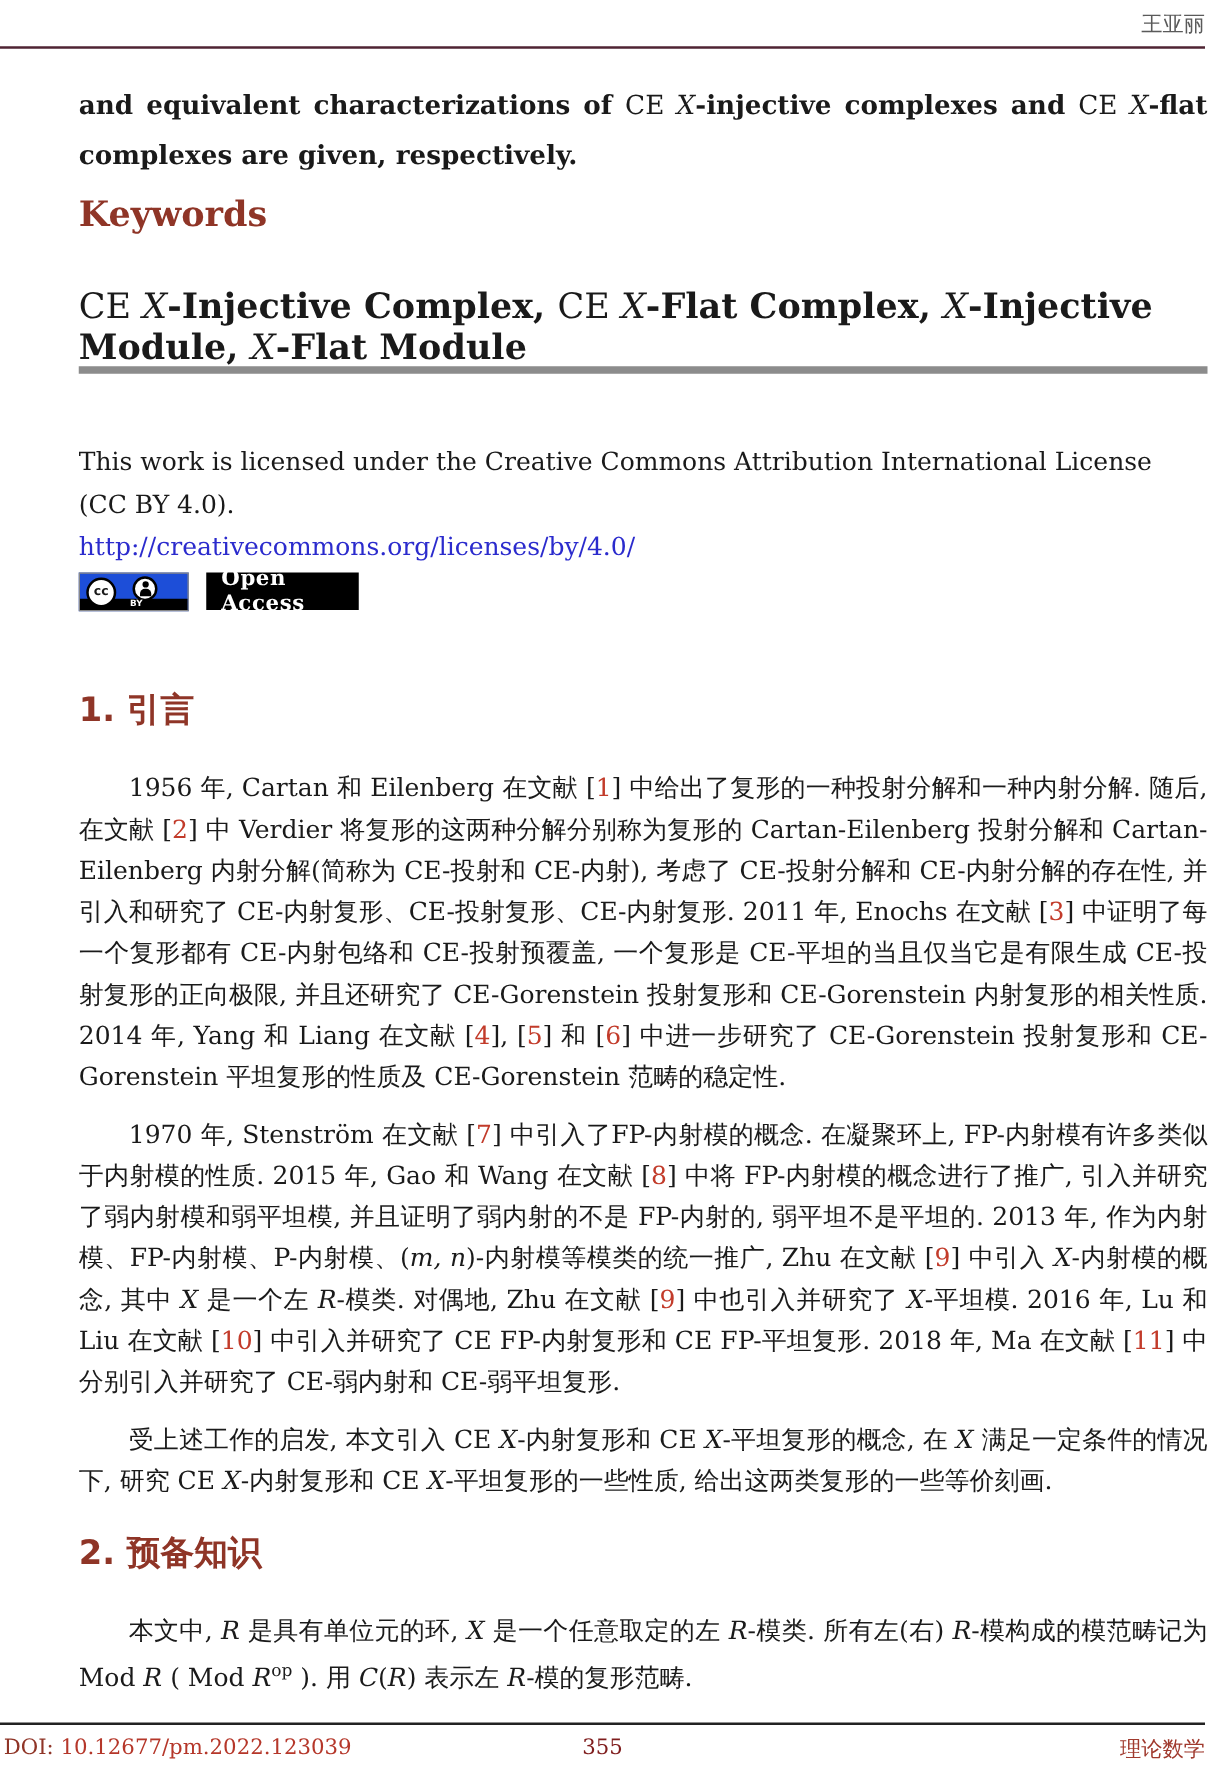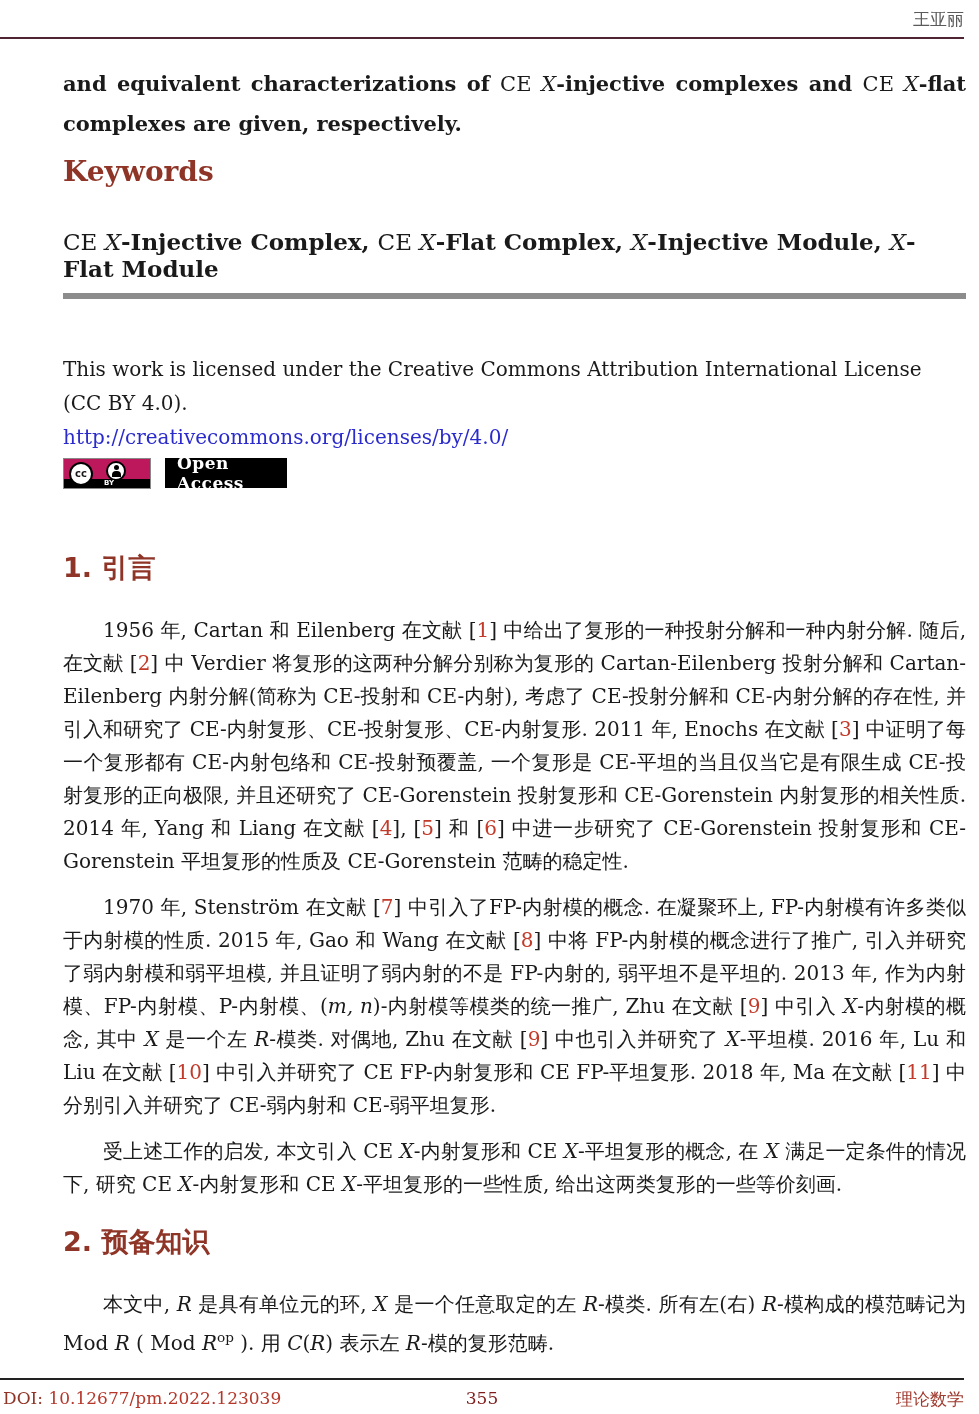--- a/index.html
+++ b/index.html
@@ -13,27 +13,27 @@
   }
   html,body{margin:0;padding:0;background:#ffffff;}
   .page{
     position:relative;width:979px;height:1414px;margin:0 auto;background:#fff;
     font-family:"DejaVu Serif","Liberation Serif",serif;color:#1a1a1a;overflow:hidden;
   }
   .author{position:absolute;top:8px;right:15px;font-size:17px;color:#5a5a5a;}
   .header-rule{position:absolute;top:37px;left:0;width:964px;height:2px;background:var(--rule);}
   .abstract{position:absolute;top:64px;left:63px;width:903px;font-size:21px;line-height:40px;font-weight:bold;text-align:justify;}
   .kw-heading{position:absolute;top:155px;left:63px;font-size:28px;font-weight:bold;color:var(--accent);}
-  .kw-line{position:absolute;top:228px;left:63px;width:903px;font-size:23px;font-weight:bold;}
+  .kw-line{position:absolute;top:228px;left:63px;width:903px;font-size:28px;font-weight:bold;}
   .gray-rule{position:absolute;top:293px;left:63px;width:903px;height:6px;background:var(--grayrule);}
   .copyright{position:absolute;top:352px;left:63px;width:903px;font-size:20px;line-height:34px;}
   .copyright p{margin:0;}
   .link{color:var(--link);text-decoration:none;cursor:pointer;}
   .badges{position:absolute;top:458px;left:63px;display:flex;gap:14px;align-items:flex-start;}
-  .cc-badge{width:88px;height:31px;background:#be185d;position:relative;border:1px solid #888;box-sizing:border-box;}
+  .cc-badge{width:88px;height:31px;background:#1d4ed8;position:relative;border:1px solid #888;box-sizing:border-box;}
   .cc-strip{position:absolute;bottom:0;left:0;right:0;height:9px;background:#000;}
   .cc-circle{position:absolute;top:3px;left:5px;width:20px;height:20px;border-radius:50%;background:#fff;border:2px solid #000;
     font-family:"DejaVu Sans","Liberation Sans",sans-serif;font-weight:bold;font-size:10px;text-align:center;line-height:20px;z-index:1;}
   .by-circle{position:absolute;top:2px;left:42px;width:16px;height:16px;border-radius:50%;background:#fff;border:2px solid #000;z-index:1;}
   .p-head{width:5px;height:5px;border-radius:50%;background:#000;margin:2px auto 0;}
   .p-body{width:9px;height:6px;background:#000;border-radius:4px 4px 0 0;margin:1px auto 0;}
   .by-label{position:absolute;bottom:0;left:40px;width:24px;height:9px;color:#fff;
     font-family:"DejaVu Sans","Liberation Sans",sans-serif;font-size:7px;font-weight:bold;line-height:9px;z-index:2;}
   .oa-badge{width:110px;height:30px;background:#000;color:#fff;font-weight:bold;font-size:17px;
     display:flex;align-items:center;justify-content:center;letter-spacing:0.5px;padding-left:12px;}

